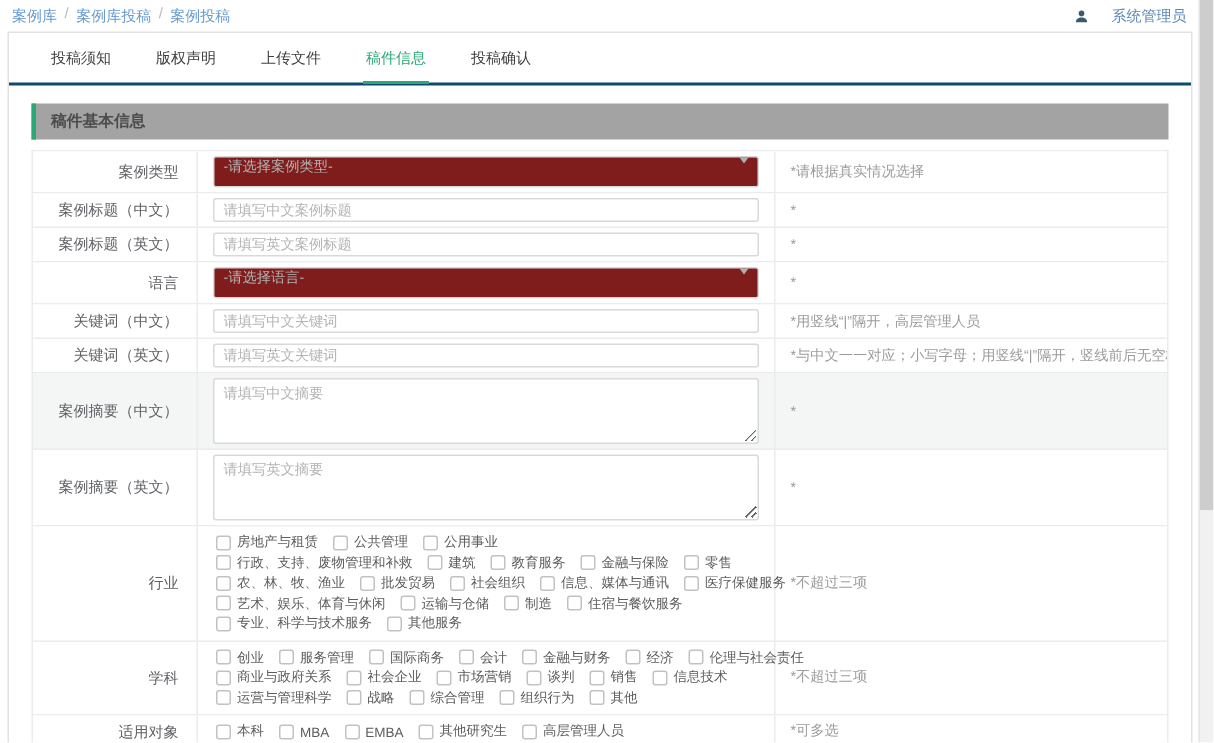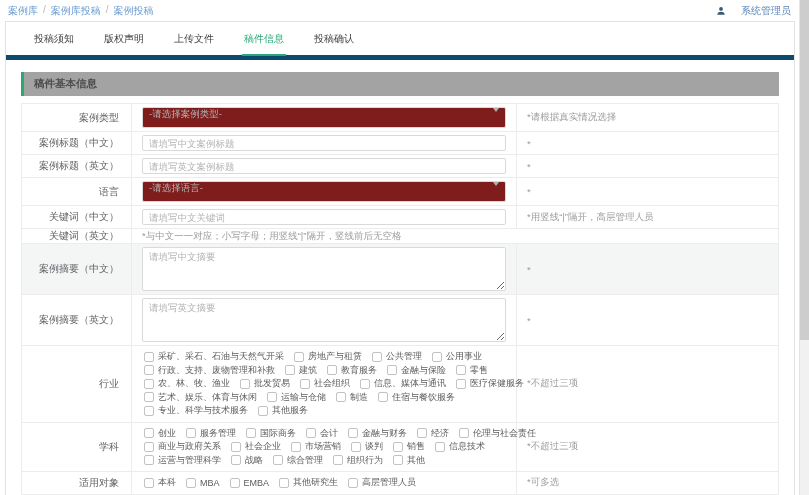--- a/index.html
+++ b/index.html
@@ -10,21 +10,21 @@
   .scrollbar .thumb{width:100%;height:340px;background:#cdcdcd}
   
   .topbar{display:flex;justify-content:space-between;align-items:center;padding:4px 18px 3px 8px;height:14px}
   .breadcrumb{display:flex;align-items:flex-start}
   .breadcrumb a{color:#6a9bd1;font-size:10px;text-decoration:none;cursor:pointer}
   .breadcrumb .sep{color:#b9b9b9;font-size:10px;margin:0 5px}
   .user{display:flex;align-items:center;gap:15px;color:#5d88ba;font-size:10px;cursor:pointer}
   .user svg{display:block}
   
   .panel{position:absolute;left:5px;right:14px;top:21px;height:720px;background:#fff;border:1px solid #e2e2e2;box-sizing:border-box}
-  .tabs{display:flex;padding:10px 0 0 26px;border-bottom:5px solid #0c4a6e}
+  .tabs{display:flex;padding:10px 0 0 26px;border-bottom:2px solid #0c4a6e}
   .tab{font-size:10px;color:#3f3f3f;padding:0 2px 8px;margin-right:26px;cursor:pointer}
   .tab.active{color:#2aa876;border-bottom:2px solid #2aa876;margin-bottom:-1px}
   .section-header{margin:12px 15px 7px;background:#a3a3a3;border-left:3px solid #2aa876;
       padding:5px 10px;font-size:10.5px;font-weight:bold;color:#4c4c4c}
   
   .form-table{margin:0 15px;border:1px solid #ececec;border-bottom:none}
   .form-row{display:flex;border-bottom:1px solid #ececec;align-items:stretch;background:#fff}
   .form-row.hl{background:#f4f5f5}
   .cell-label{width:110px;min-width:110px;border-right:1px solid #ececec;display:flex;align-items:center;
       justify-content:flex-end;padding-right:12px;box-sizing:border-box;font-size:10px;color:#606266;text-align:right}
@@ -130,20 +130,23 @@
         <div class="cell-label">关键词（中文）</div>
         <div class="cell-control">
           <input class="fi" placeholder="请填写中文关键词" style="">
         </div>
         <div class="cell-note">
           <span>*用竖线“|”隔开，高层管理人员</span>
         </div>
       </div>
       <div class="form-row">
         <div class="cell-label">关键词（英文）</div>
+        <div class="cell-control">
+          <input class="fi" placeholder="请填写英文关键词" style="">
+        </div>
         <div class="cell-note">
           <span>*与中文一一对应；小写字母；用竖线“|”隔开，竖线前后无空格</span>
         </div>
       </div>
       <div class="form-row hl">
         <div class="cell-label">案例摘要（中文）</div>
         <div class="cell-control">
           <textarea class="fa" placeholder="请填写中文摘要" style=""></textarea>
         </div>
         <div class="cell-note">
@@ -156,24 +159,20 @@
           <textarea class="fa" placeholder="请填写英文摘要" style=""></textarea>
         </div>
         <div class="cell-note">
           <span>*</span>
         </div>
       </div>
       <div class="form-row">
         <div class="cell-label">行业</div>
         <div class="cell-control group">
           <div class="cb-line">
-            <label class="cb-item">
-              <span class="cb-box"></span>
-              <span class="cb-label">采矿、采石、石油与天然气开采</span>
-            </label>
             <label class="cb-item">
               <span class="cb-box"></span>
               <span class="cb-label">房地产与租赁</span>
             </label>
             <label class="cb-item">
               <span class="cb-box"></span>
               <span class="cb-label">公共管理</span>
             </label>
             <label class="cb-item">
               <span class="cb-box"></span>

